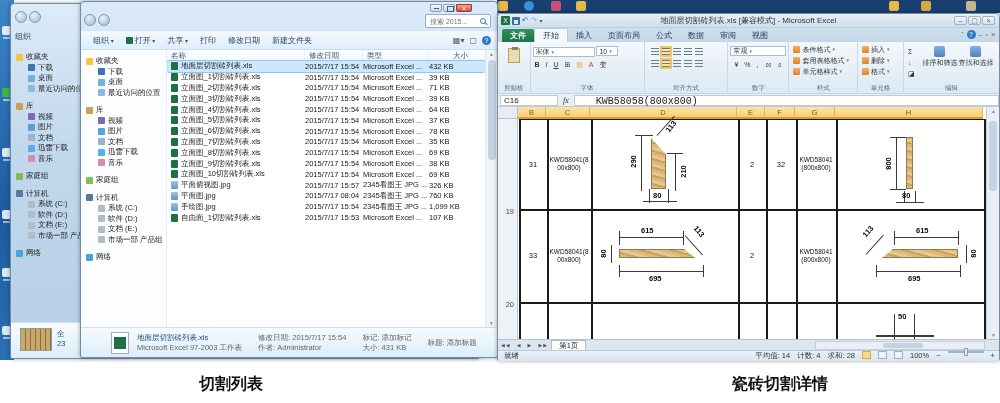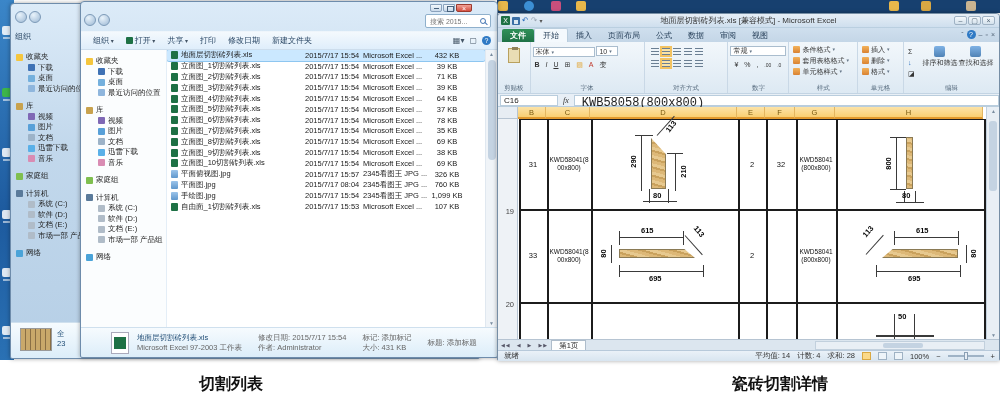--- a/index.html
+++ b/index.html
@@ -79,21 +79,21 @@
   .f-list{position:absolute;left:86px;top:48px;right:12px;bottom:30px;background:#fff;overflow:hidden;}
   .cols{display:flex;height:11px;font-size:7.5px;color:#3c5a78;background:linear-gradient(#fdfefe,#f3f8fc);border-bottom:1px solid #e7eef5;}
   .cols span{border-right:1px solid #e7eef5;padding:1px 0 0 4px;overflow:hidden;white-space:nowrap;}
   .cols span:nth-child(1){width:138px;} .cols span:nth-child(2){width:58px;}
   .cols span:nth-child(3){width:66px;} .cols span:nth-child(4){width:40px;text-align:right;}
   .frow{display:flex;align-items:center;height:10.8px;font-size:7.5px;color:#1a1a1a;white-space:nowrap;}
   .frow .file-ico{flex:0 0 7px;width:7px;height:8px;background:#1e7145;border-radius:1px;margin:0 3px 0 4px;}
   .frow.jpg .file-ico{background:linear-gradient(#9cc4ea,#5f97cc);}
   .frow span{overflow:hidden;}
   .frow .fname{width:124px;} .frow .fdate{width:58px;color:#222;}
-  .frow .ftype{width:66px;} .frow .fsize{width:40px;text-align:center;padding-right:4px;}
+  .frow .ftype{width:66px;} .frow .fsize{width:40px;text-align:left;padding-right:4px;}
   .frow.sel{background:#cbe8ff;outline:1px solid #8ec6f0;border-radius:2px;}
   .f-scroll{position:absolute;right:0;top:48px;width:12px;bottom:30px;background:#f0f4f8;border-left:1px solid #e0e8f0;}
   .f-scroll .thumb{position:absolute;left:2px;top:10px;width:8px;height:100px;background:#c4d3e2;border-radius:4px;}
   .f-scroll .ar{position:absolute;left:3px;font-size:5px;color:#7a8da0;}
   .f-details{position:absolute;left:0;right:0;bottom:0;height:30px;border-top:1px solid #cfe0ee;
       background:linear-gradient(#f6fbfe,#dcedf9);display:flex;align-items:center;padding-left:30px;font-size:7.5px;border-radius:0 0 2px 2px;}
   .fd-ico{width:18px;height:22px;background:#fff;border:1px solid #aab;position:relative;margin-right:8px;}
   .fd-ico::after{content:"";position:absolute;left:2px;top:4px;width:12px;height:12px;background:#1e7145;}
   .fd-col{margin-right:16px;line-height:10px;white-space:nowrap;}
   .fd-col .l1{color:#1d4a73;} .fd-col .l2{color:#666;}
@@ -129,22 +129,22 @@
   .alico{display:inline-block;width:8px;height:7px;background:repeating-linear-gradient(0deg,#6b7f93 0 1px,transparent 1px 3px);}
   .alico.on{outline:2px solid #f3c361;background-color:#fbe3a3;}
   .sbtn{display:flex;align-items:center;gap:2px;white-space:nowrap;line-height:11px;}
   .sbtn::before{content:"";width:7px;height:7px;border-radius:1px;background:linear-gradient(#f3b25a,#d98232);}
   .sbtn::after{content:"▾";font-size:5px;color:#678;}
   .bigbtn{display:inline-block;width:36px;text-align:center;line-height:8px;padding-top:1px;white-space:normal;}
   .bigbtn::before{content:"";display:block;width:11px;height:11px;margin:1px auto 2px;background:linear-gradient(#7fb2e5,#4f82b5);border-radius:2px;}
   .xl-formula{height:13px;display:flex;align-items:center;background:#e8eff6;border-bottom:1px solid #b9cddd;font-size:8px;}
   .namebox{width:58px;height:11px;background:#fff;border:1px solid #b9cddd;padding:0 3px;margin-left:2px;}
   .fx{font-family:"Liberation Serif",serif;font-style:italic;padding:0 5px;color:#333;}
-  .fval{flex:1;height:11px;background:#fff;border:1px solid #b9cddd;padding:0 7px;
-        font-family:"Liberation Mono",monospace;font-size:12px;}
+  .fval{flex:1;height:11px;background:#fff;border:1px solid #b9cddd;padding:0 21px;
+        font-family:"Liberation Mono",monospace;font-size:10px;}
   .xl-sheet{position:absolute;left:0;top:93px;width:501px;height:232px;background:#fff;overflow:hidden;}
   .corner{position:absolute;left:0;top:0;width:20px;height:12px;background:#e7edf3;border-right:1px solid #b6c4d2;border-bottom:1px solid #b6c4d2;}
   .colhdr{position:absolute;left:20px;top:0;height:12px;display:flex;}
   .ch{height:12px;text-align:center;font-size:7.5px;color:#7a5a10;
       background:linear-gradient(#fce3a8,#f9cf72);border-right:1px solid #e3b55f;border-bottom:2px solid #e29a2e;line-height:11px;}
   .ch:nth-child(1){width:28px;} .ch:nth-child(2){width:44px;} .ch:nth-child(3){width:147px;}
   .ch:nth-child(4){width:28px;} .ch:nth-child(5){width:30px;} .ch:nth-child(6){width:40px;} .ch:nth-child(7){width:148px;}
   .rowhdr{position:absolute;left:0;top:12px;width:20px;bottom:0;background:#eef2f6;border-right:1px solid #b6c4d2;}
   .rnum{position:absolute;right:3px;font-size:7.5px;color:#444;}
   .vl{position:absolute;top:12px;height:220px;width:2px;background:#1c1c1c;}
@@ -159,21 +159,21 @@
   .rot{transform:rotate(-90deg);transform-origin:center;}
   .diag{transform-origin:left center;}
   .xl-tabrow{position:absolute;left:0;top:325px;width:501px;height:11px;background:#dce6ef;border-top:1px solid #b6c4d2;
       display:flex;align-items:center;font-size:7.5px;}
   .tabnav{color:#556;font-size:5px;letter-spacing:1px;padding:0 3px;}
   .sheettab{background:#fdfefe;border:1px solid #aebdcb;border-bottom:none;padding:0 7px;height:10px;line-height:10px;}
   .hscroll{margin-left:auto;margin-right:14px;width:170px;height:9px;background:#e9eff5;border:1px solid #c2d0dd;position:relative;}
   .hscroll .thumb{position:absolute;left:40%;top:1px;width:40px;height:5px;background:#c4d3e2;border-radius:2px;}
   .xl-status{position:absolute;left:0;top:336px;width:501px;height:11px;display:flex;align-items:center;
       background:linear-gradient(#eaf1f8,#d8e5f0);border-top:1px solid #b7c9da;font-size:7.5px;color:#333;}
-  .stat-right{margin-left:auto;display:flex;align-items:center;gap:7px;padding-right:4px;}
+  .stat-right{margin-left:auto;display:flex;align-items:flex-start;gap:7px;padding-right:4px;}
   .viewbtn{width:9px;height:8px;border:1px solid #9fb2c4;background:#eef4f9;}
   .viewbtn.on{background:#fbd98a;border-color:#d9a843;}
   .zoomtrack{width:36px;height:2px;background:#9fb3c6;position:relative;}
   .zoomthumb{position:absolute;left:16px;top:-3px;width:4px;height:8px;background:#e8eef5;border:1px solid #8aa0b5;}
 
   .vscroll2{position:absolute;right:0;top:0;width:13px;height:232px;background:#e9eff5;border-left:1px solid #c2d0dd;}
   .vscroll2 .thumb{position:absolute;left:2px;top:14px;width:8px;height:70px;background:#c4d3e2;border-radius:3px;}
   .vscroll2 .ar{position:absolute;left:4px;font-size:5px;color:#7a8da0;}
 
   .caption{position:absolute;top:374px;font-size:16px;font-weight:bold;color:#111;text-align:center;}
@@ -383,20 +383,27 @@
         <div class="side-item child ic-drive">
         <span class="ico"></span>
         <span>市场一部 产品组（专用）</span>
       </div>
         <div class="side-item grp ic-net">
         <span class="ico"></span>
         <span>网络</span>
       </div>
       </div>
     <div class="f-list">
+      <div class="cols">
+
+      <span>名称</span>
+          <span>修改日期</span>
+          <span>类型</span>
+          <span>大小</span>
+        </div>
       <div>
 
       <div class="frow xls sel">
           <span class="file-ico"></span>
           <span class="fname">地面层切割砖列表.xls</span>
           <span class="fdate">2015/7/17 15:54</span>
           <span class="ftype">Microsoft Excel ...</span>
           <span class="fsize">432 KB</span>
         </div>
           <div class="frow xls">

